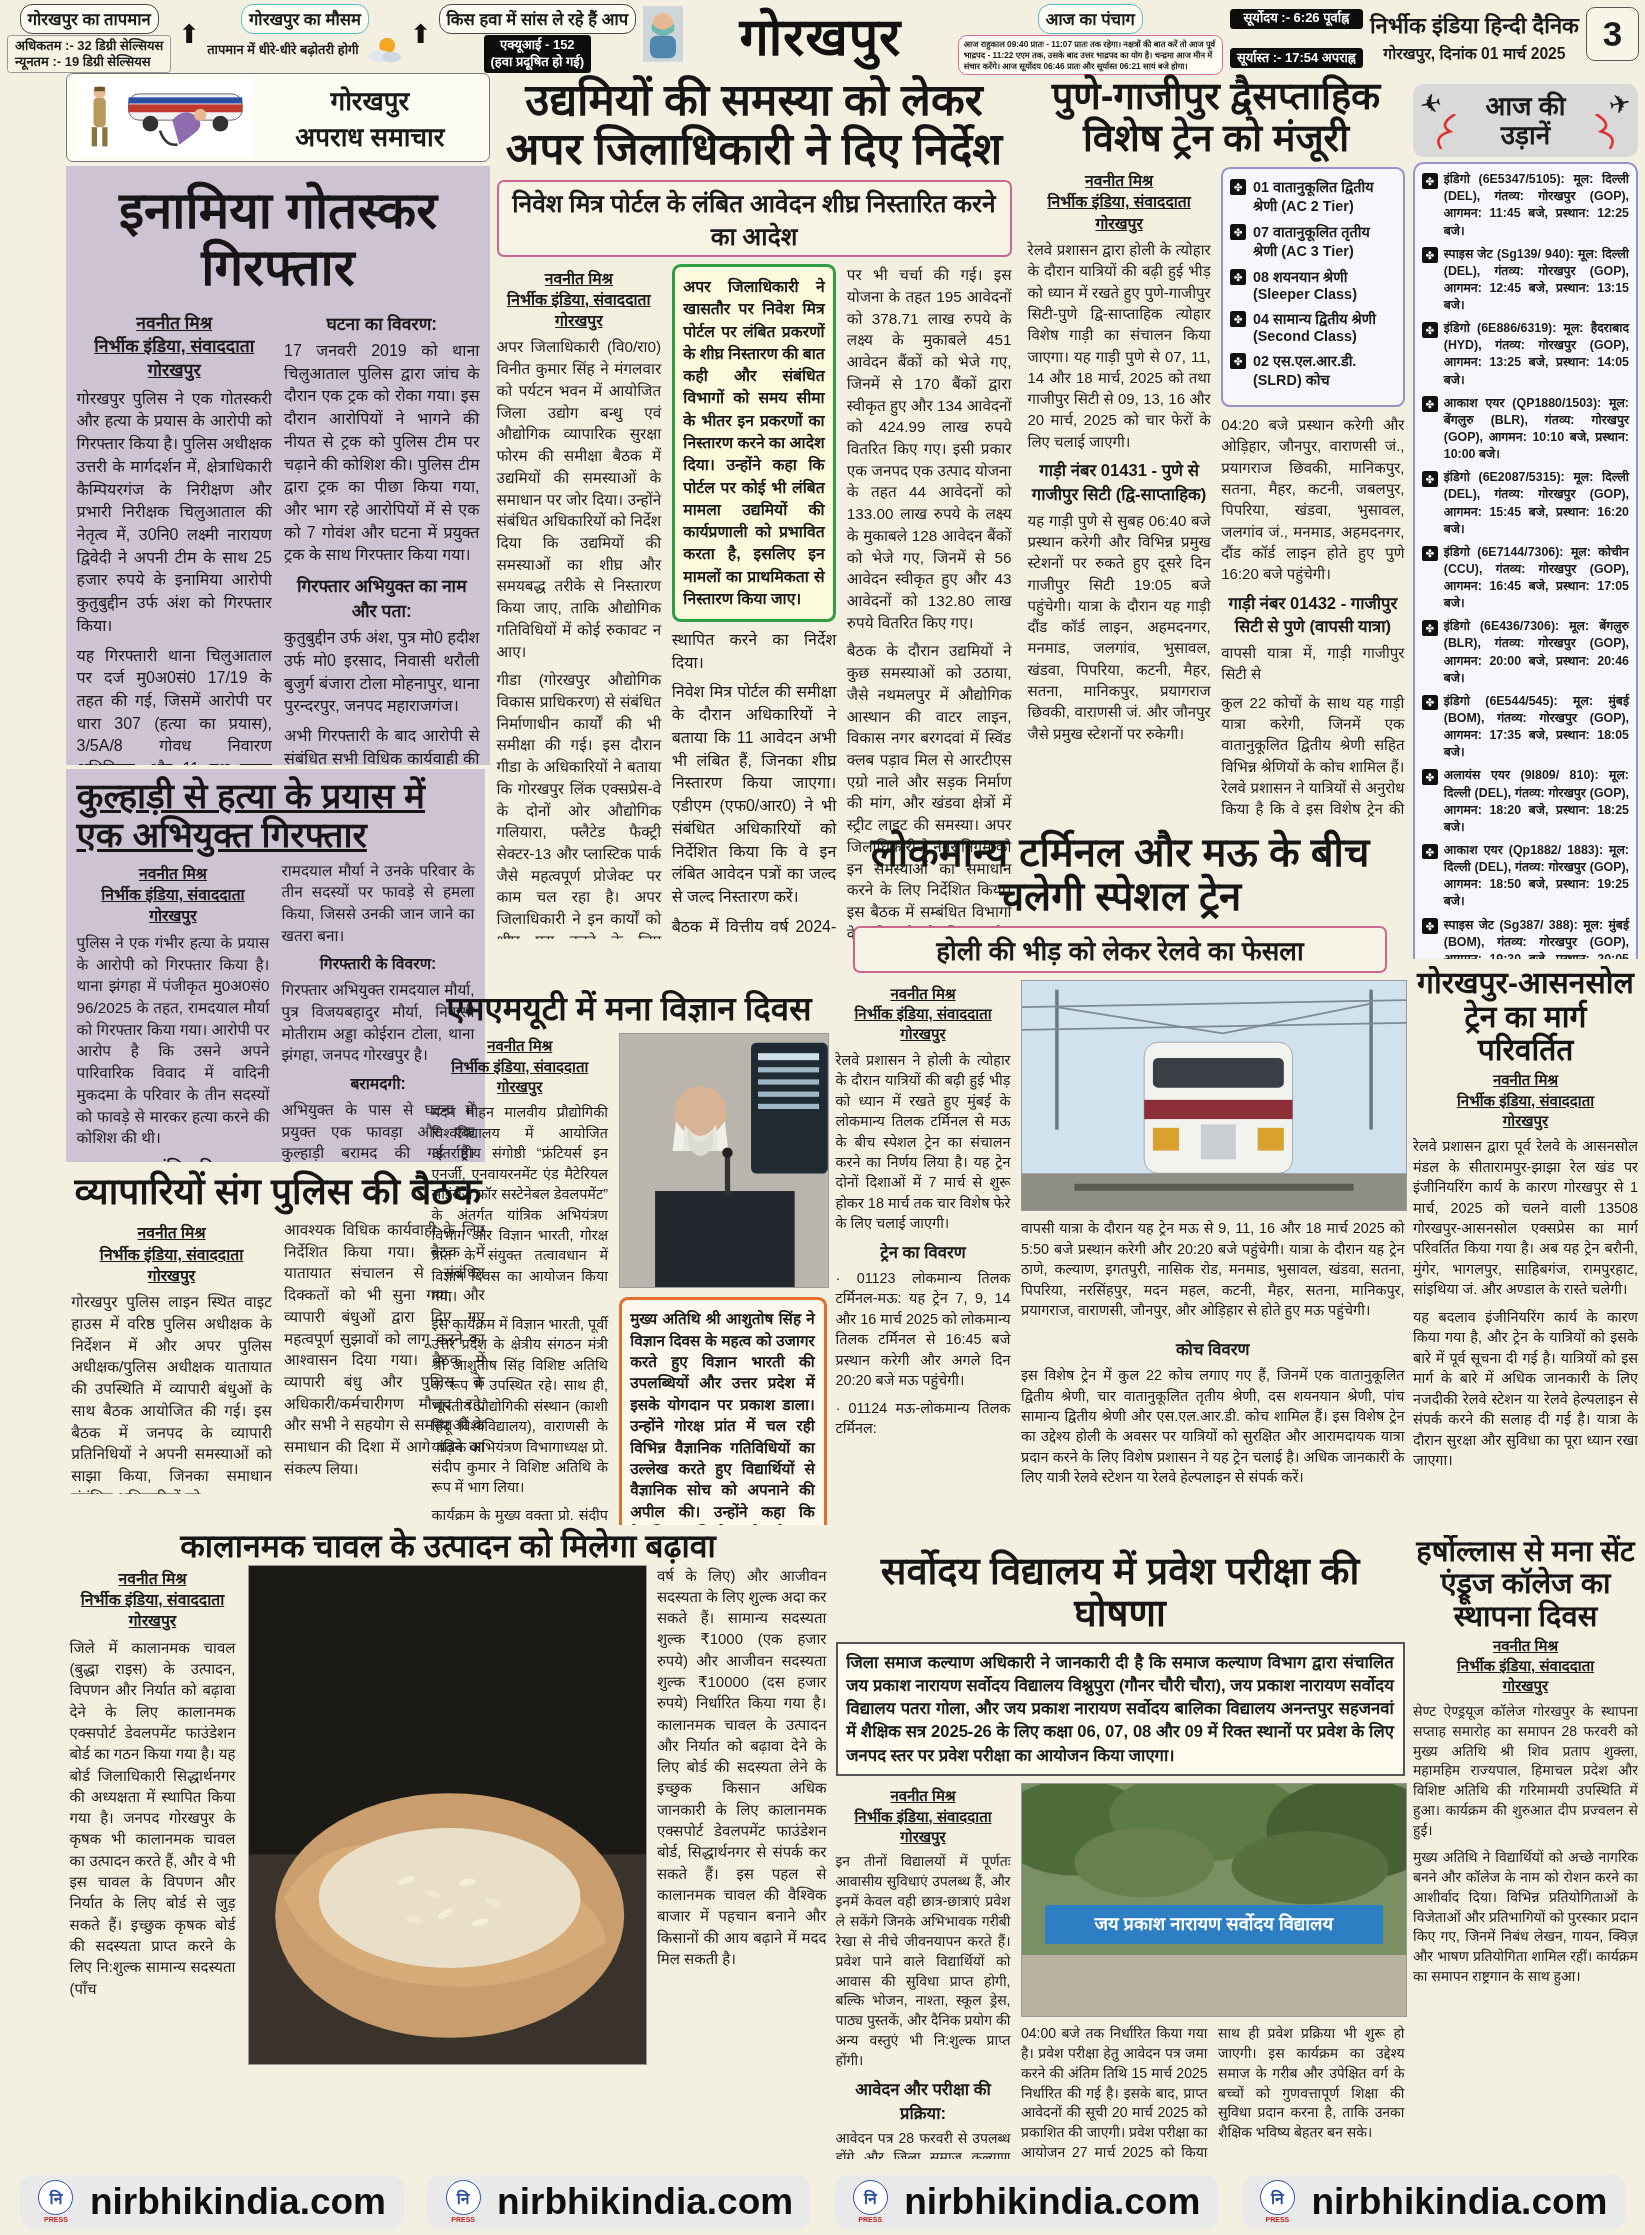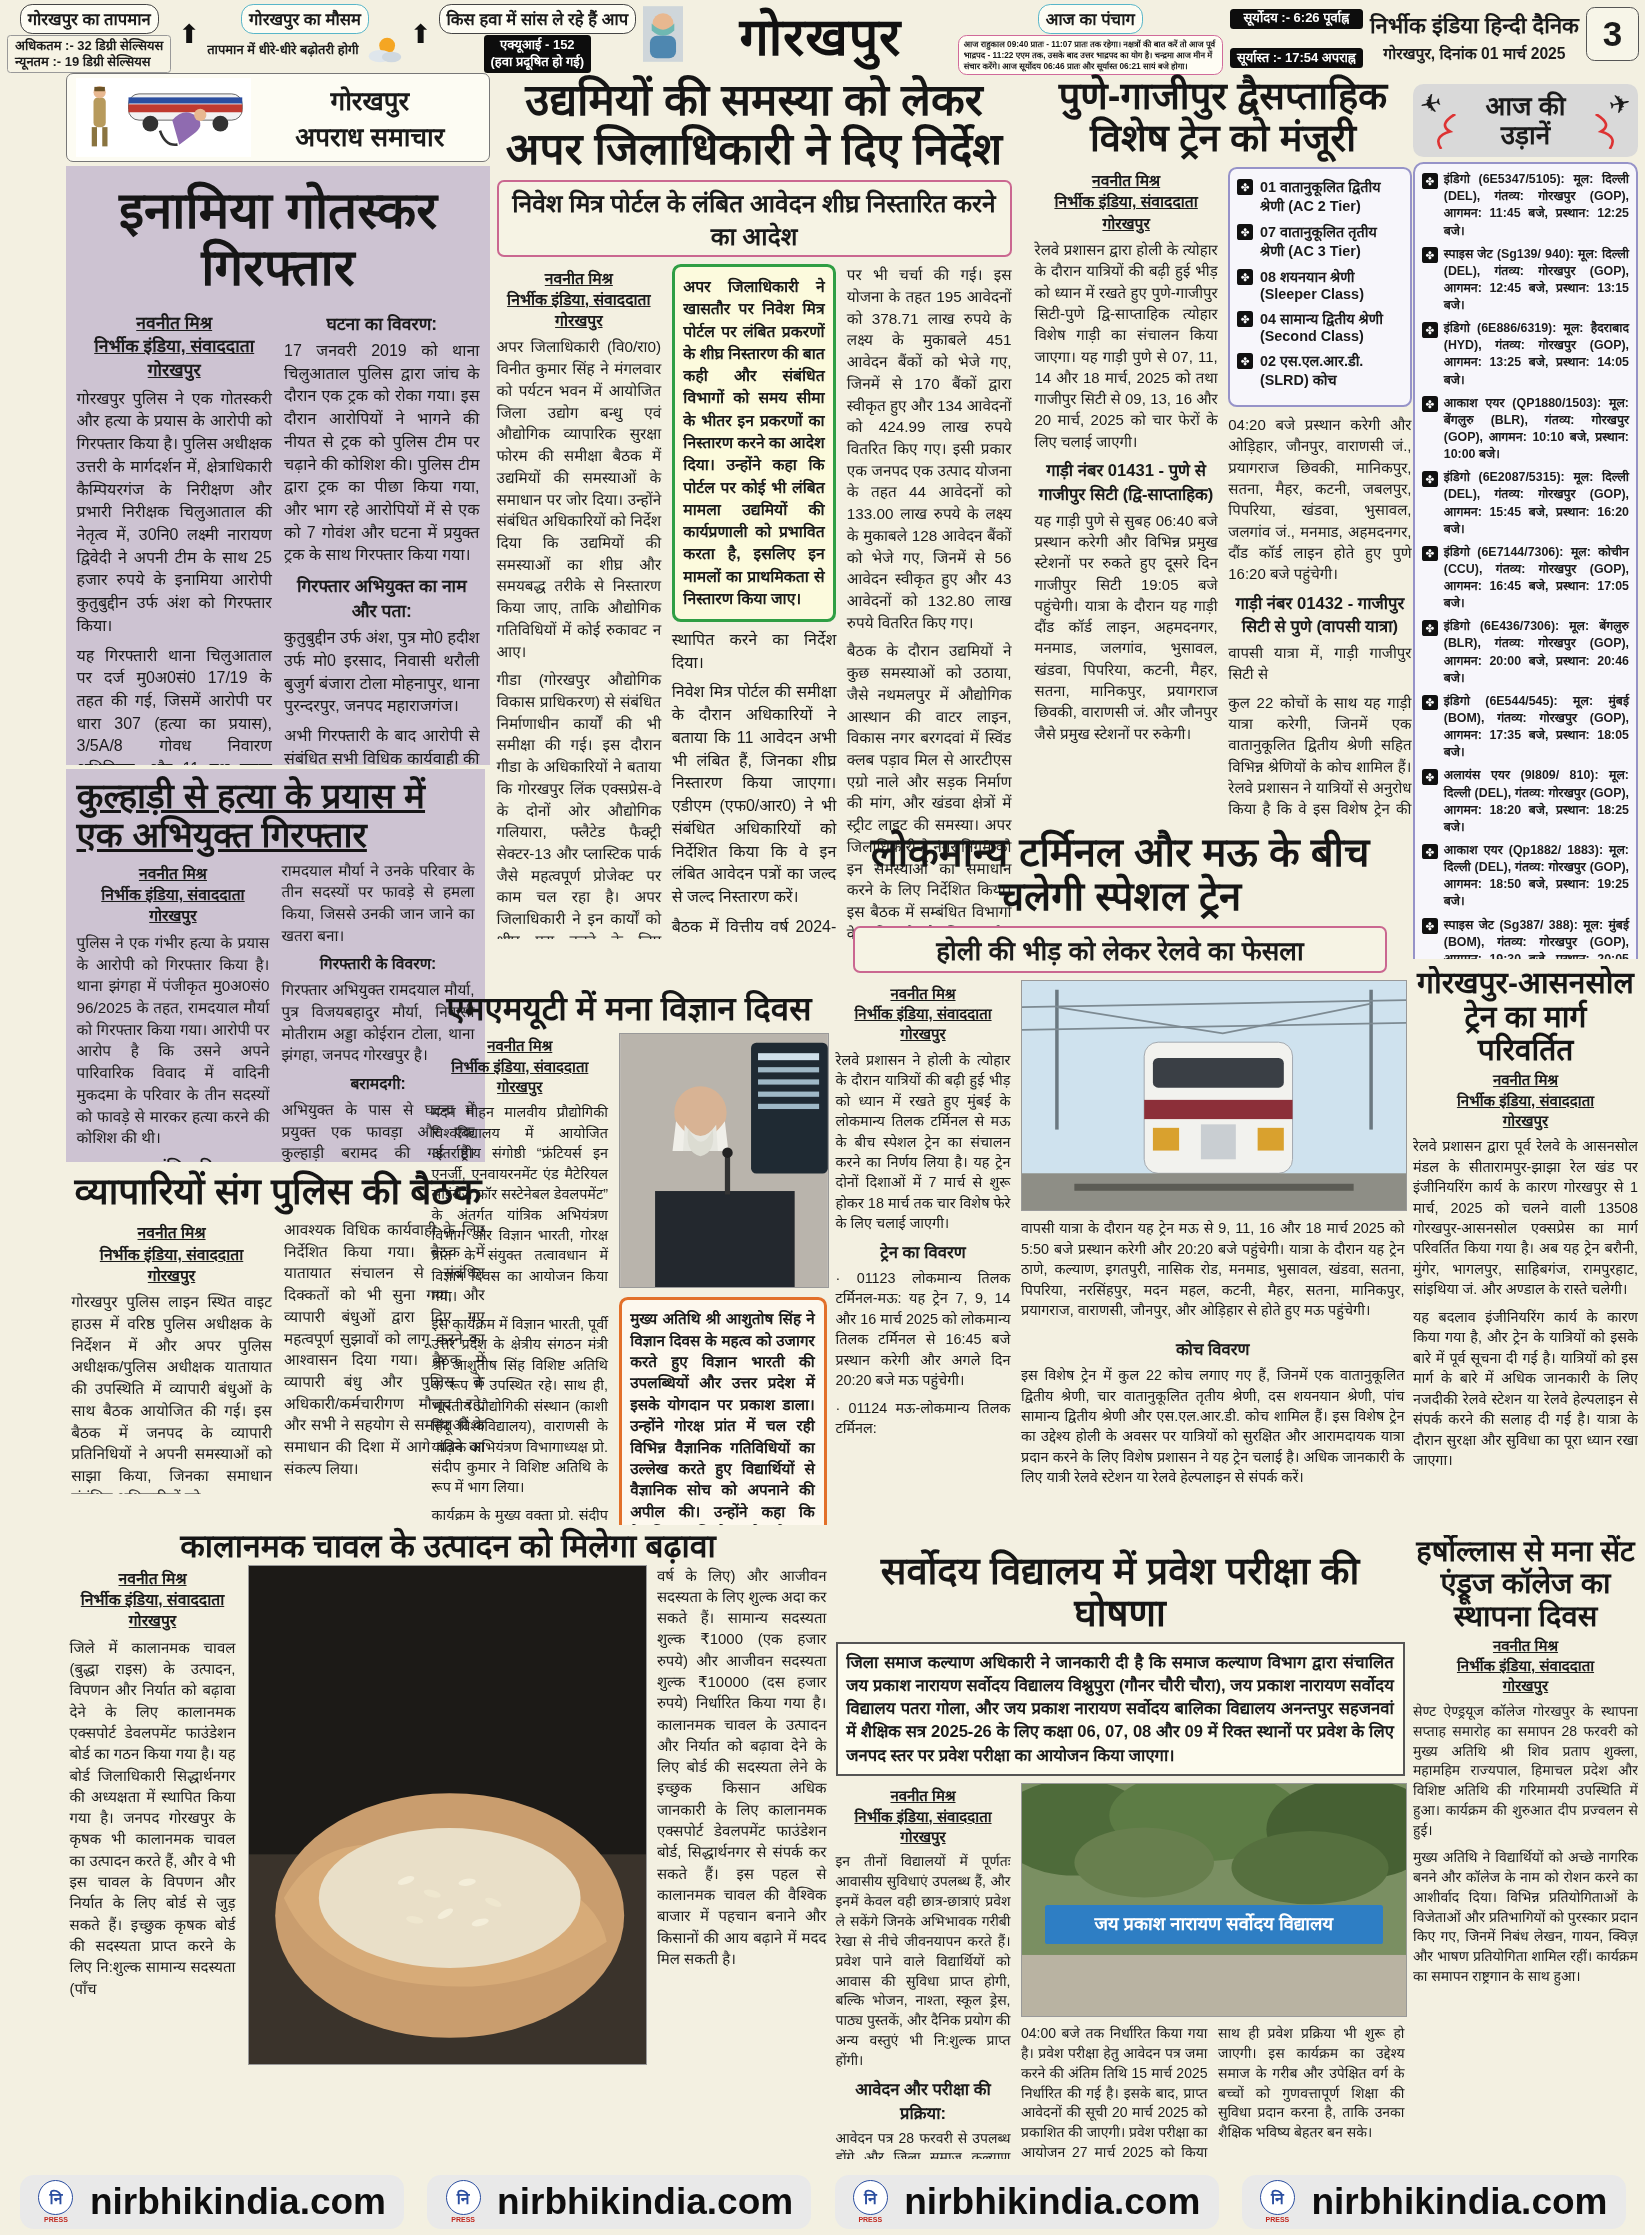--- a/index.html
+++ b/index.html
@@ -256,21 +256,21 @@
             <rect x="40" y="180" width="160" height="110" fill="#23282e"></rect>
             <rect x="120" y="140" width="6" height="44" fill="#333"></rect>
             <circle cx="123" cy="136" r="6" fill="#222"></circle>
           </svg>
         </div>
         <div class="orangebox" style="margin-top:8.7px;font-size:15.3px;">मुख्य अतिथि श्री आशुतोष सिंह ने विज्ञान दिवस के महत्व को उजागर करते हुए विज्ञान भारती की उपलब्धियों और उत्तर प्रदेश में इसके योगदान पर प्रकाश डाला। उन्होंने गोरक्ष प्रांत में चल रही विभिन्न वैज्ञानिक गतिविधियों का उल्लेख करते हुए विद्यार्थियों से वैज्ञानिक सोच को अपनाने की अपील की। उन्होंने कहा कि वैज्ञानिक दृष्टिकोण से ही हम समाज में बदलाव ला सकते हैं और राष्ट्र निर्माण में योगदान दे सकते हैं।</div>
       </div>
     </div>
   </div>
 
-  <div class="abs" style="left:1024px;top:73px;width:384px;height:749px;padding:1.7px 3.5px;margin-left:7px;">
+  <div class="abs" style="left:1024px;top:73px;width:384px;height:749px;padding:1.7px 3.5px;">
     <div class="hl" style="font-size:38px;">पुणे-गाजीपुर द्वैसप्ताहिक विशेष ट्रेन को मंजूरी</div>
     <div class="cols" style="margin-top:7px;gap:10.5px;">
       <div class="col bodytext" style="font-size:15px;">
         <div class="byline" style="font-size:15.7px;">
           <span>नवनीत मिश्र</span>
             <span>निर्भीक इंडिया, संवाददाता</span>
             <span>गोरखपुर</span>
         </div>
         <p>रेलवे प्रशासन द्वारा होली के त्योहार के दौरान यात्रियों की बढ़ी हुई भीड़ को ध्यान में रखते हुए पुणे-गाजीपुर सिटी-पुणे द्वि-साप्ताहिक त्योहार विशेष गाड़ी का संचालन किया जाएगा। यह गाड़ी पुणे से 07, 11, 14 और 18 मार्च, 2025 को तथा गाजीपुर सिटी से 09, 13, 16 और 20 मार्च, 2025 को चार फेरों के लिए चलाई जाएगी।</p>
         <div class="boldhead">गाड़ी नंबर 01431 - पुणे से गाजीपुर सिटी (द्वि-साप्ताहिक)</div>

